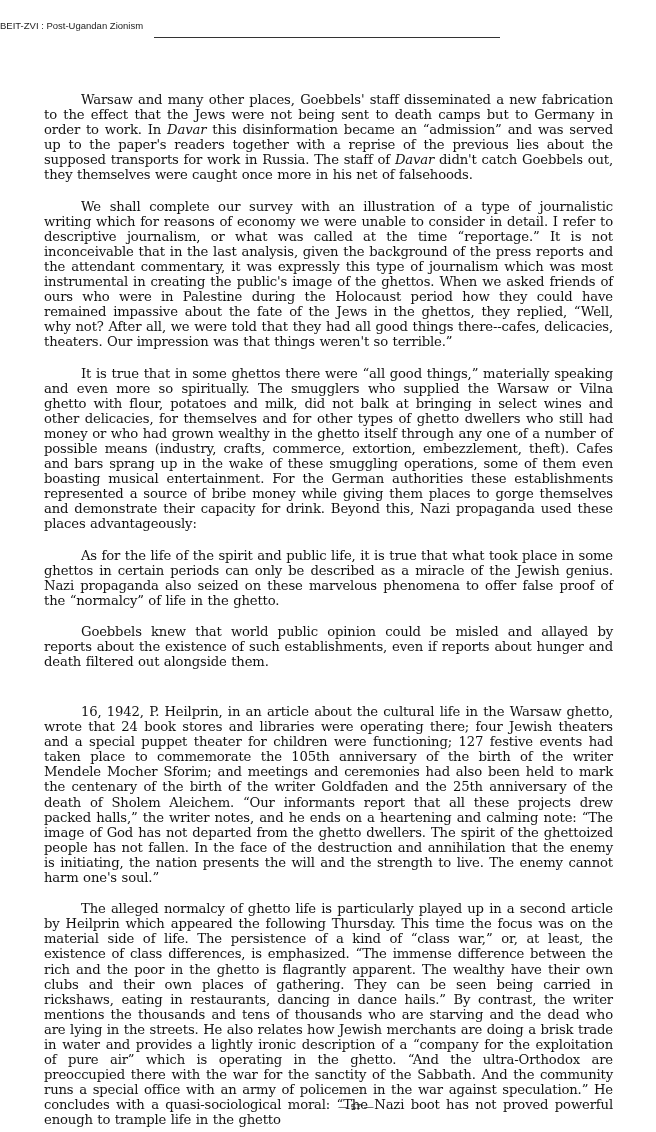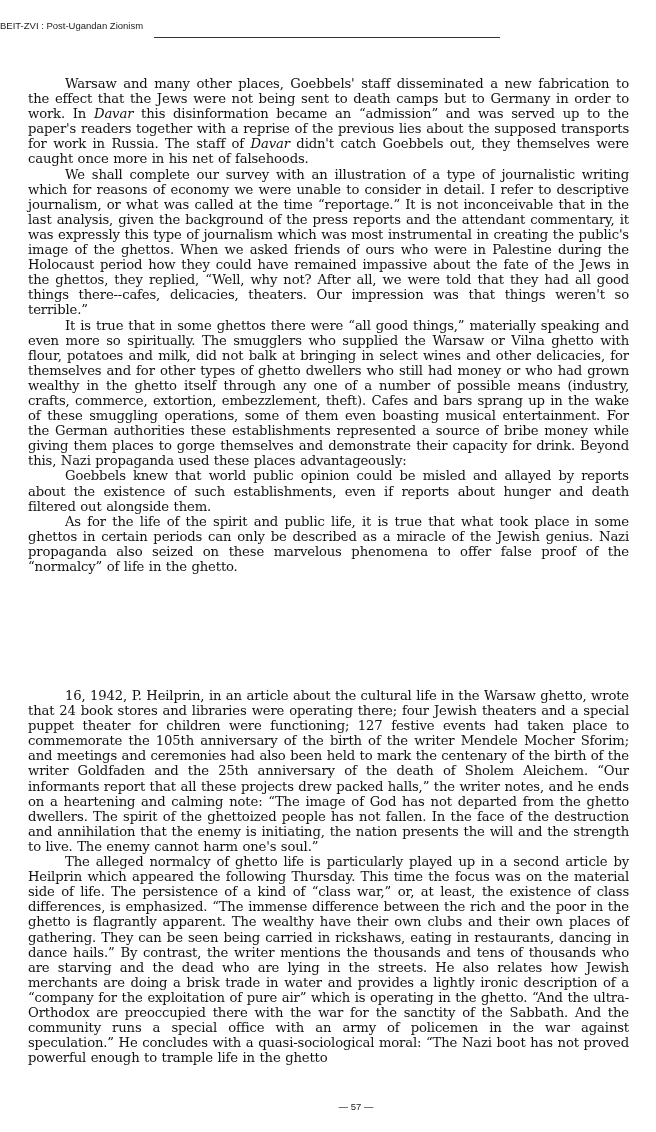--- a/index.html
+++ b/index.html
@@ -13,41 +13,41 @@
       border-top: 1px solid #333;
     }
     .text-block {
       position: absolute; left: 28px; width: 601px;
       font-family: "DejaVu Serif", "Liberation Serif", serif;
       font-size: 13.2px; line-height: 15.1px; text-align: justify;
       letter-spacing: -0.15px; word-spacing: 0.5px;
     }
     .block-1 { top: 76px; }
     .block-2 { top: 688px; }
-    .text-block p { margin: 0; text-indent: 37px; }
+    .text-block p { margin: 16px; text-indent: 37px; }
     .text-block p.cont { text-indent: 37px; }
     .text-block p.noindent-last { text-align: left; }
     em { font-style: italic; }
     .folio {
       position: absolute; top: 1101px; left: 0; width: 656px; text-align: center;
       font-family: "Liberation Sans", sans-serif; font-size: 9.5px; color: #222; padding-left: 28px;
     }
   </style>
 </head>
 <body>
 
 <div class="running-head">BEIT-ZVI : Post-Ugandan Zionism</div>
 <div class="head-rule"></div>
 
 <div class="text-block block-1">
   <p><span>Warsaw and many other places, Goebbels' staff disseminated a new fabrication to the effect that the Jews were not being sent to death camps but to Germany in order to work. In </span><em>Davar</em><span> this disinformation became an “admission” and was served up to the paper's readers together with a reprise of the previous lies about the supposed transports for work in Russia. The staff of </span><em>Davar</em><span> didn't catch Goebbels out, they themselves were caught once more in his net of falsehoods.</span></p>
   <p>We shall complete our survey with an illustration of a type of journalistic writing which for reasons of economy we were unable to consider in detail. I refer to descriptive journalism, or what was called at the time “reportage.” It is not inconceivable that in the last analysis, given the background of the press reports and the attendant commentary, it was expressly this type of journalism which was most instrumental in creating the public's image of the ghettos. When we asked friends of ours who were in Palestine during the Holocaust period how they could have remained impassive about the fate of the Jews in the ghettos, they replied, “Well, why not? After all, we were told that they had all good things there--cafes, delicacies, theaters. Our impression was that things weren't so terrible.”</p>
   <p>It is true that in some ghettos there were “all good things,” materially speaking and even more so spiritually. The smugglers who supplied the Warsaw or Vilna ghetto with flour, potatoes and milk, did not balk at bringing in select wines and other delicacies, for themselves and for other types of ghetto dwellers who still had money or who had grown wealthy in the ghetto itself through any one of a number of possible means (industry, crafts, commerce, extortion, embezzlement, theft). Cafes and bars sprang up in the wake of these smuggling operations, some of them even boasting musical entertainment. For the German authorities these establishments represented a source of bribe money while giving them places to gorge themselves and demonstrate their capacity for drink. Beyond this, Nazi propaganda used these places advantageously:</p>
+  <p>As for the life of the spirit and public life, it is true that what took place in some ghettos in certain periods can only be described as a miracle of the Jewish genius. Nazi propaganda also seized on these marvelous phenomena to offer false proof of the “normalcy” of life in the ghetto.</p>
   <p>Goebbels knew that world public opinion could be misled and allayed by reports about the existence of such establishments, even if reports about hunger and death filtered out alongside them.</p>
-  <p>As for the life of the spirit and public life, it is true that what took place in some ghettos in certain periods can only be described as a miracle of the Jewish genius. Nazi propaganda also seized on these marvelous phenomena to offer false proof of the “normalcy” of life in the ghetto.</p>
 </div>
 
 <div class="text-block block-2">
   <p class="cont">16, 1942, P. Heilprin, in an article about the cultural life in the Warsaw ghetto, wrote that 24 book stores and libraries were operating there; four Jewish theaters and a special puppet theater for children were functioning; 127 festive events had taken place to commemorate the 105th anniversary of the birth of the writer Mendele Mocher Sforim; and meetings and ceremonies had also been held to mark the centenary of the birth of the writer Goldfaden and the 25th anniversary of the death of Sholem Aleichem. “Our informants report that all these projects drew packed halls,” the writer notes, and he ends on a heartening and calming note: “The image of God has not departed from the ghetto dwellers. The spirit of the ghettoized people has not fallen. In the face of the destruction and annihilation that the enemy is initiating, the nation presents the will and the strength to live. The enemy cannot harm one's soul.”</p>
   <p>The alleged normalcy of ghetto life is particularly played up in a second article by Heilprin which appeared the following Thursday. This time the focus was on the material side of life. The persistence of a kind of “class war,” or, at least, the existence of class differences, is emphasized. “The immense difference between the rich and the poor in the ghetto is flagrantly apparent. The wealthy have their own clubs and their own places of gathering. They can be seen being carried in rickshaws, eating in restaurants, dancing in dance hails.” By contrast, the writer mentions the thousands and tens of thousands who are starving and the dead who are lying in the streets. He also relates how Jewish merchants are doing a brisk trade in water and provides a lightly ironic description of a “company for the exploitation of pure air” which is operating in the ghetto. “And the ultra-Orthodox are preoccupied there with the war for the sanctity of the Sabbath. And the community runs a special office with an army of policemen in the war against speculation.” He concludes with a quasi-sociological moral: “The Nazi boot has not proved powerful enough to trample life in the ghetto</p>
 </div>
 
 <div class="folio">— 57 —</div>
 
 </body></html>

